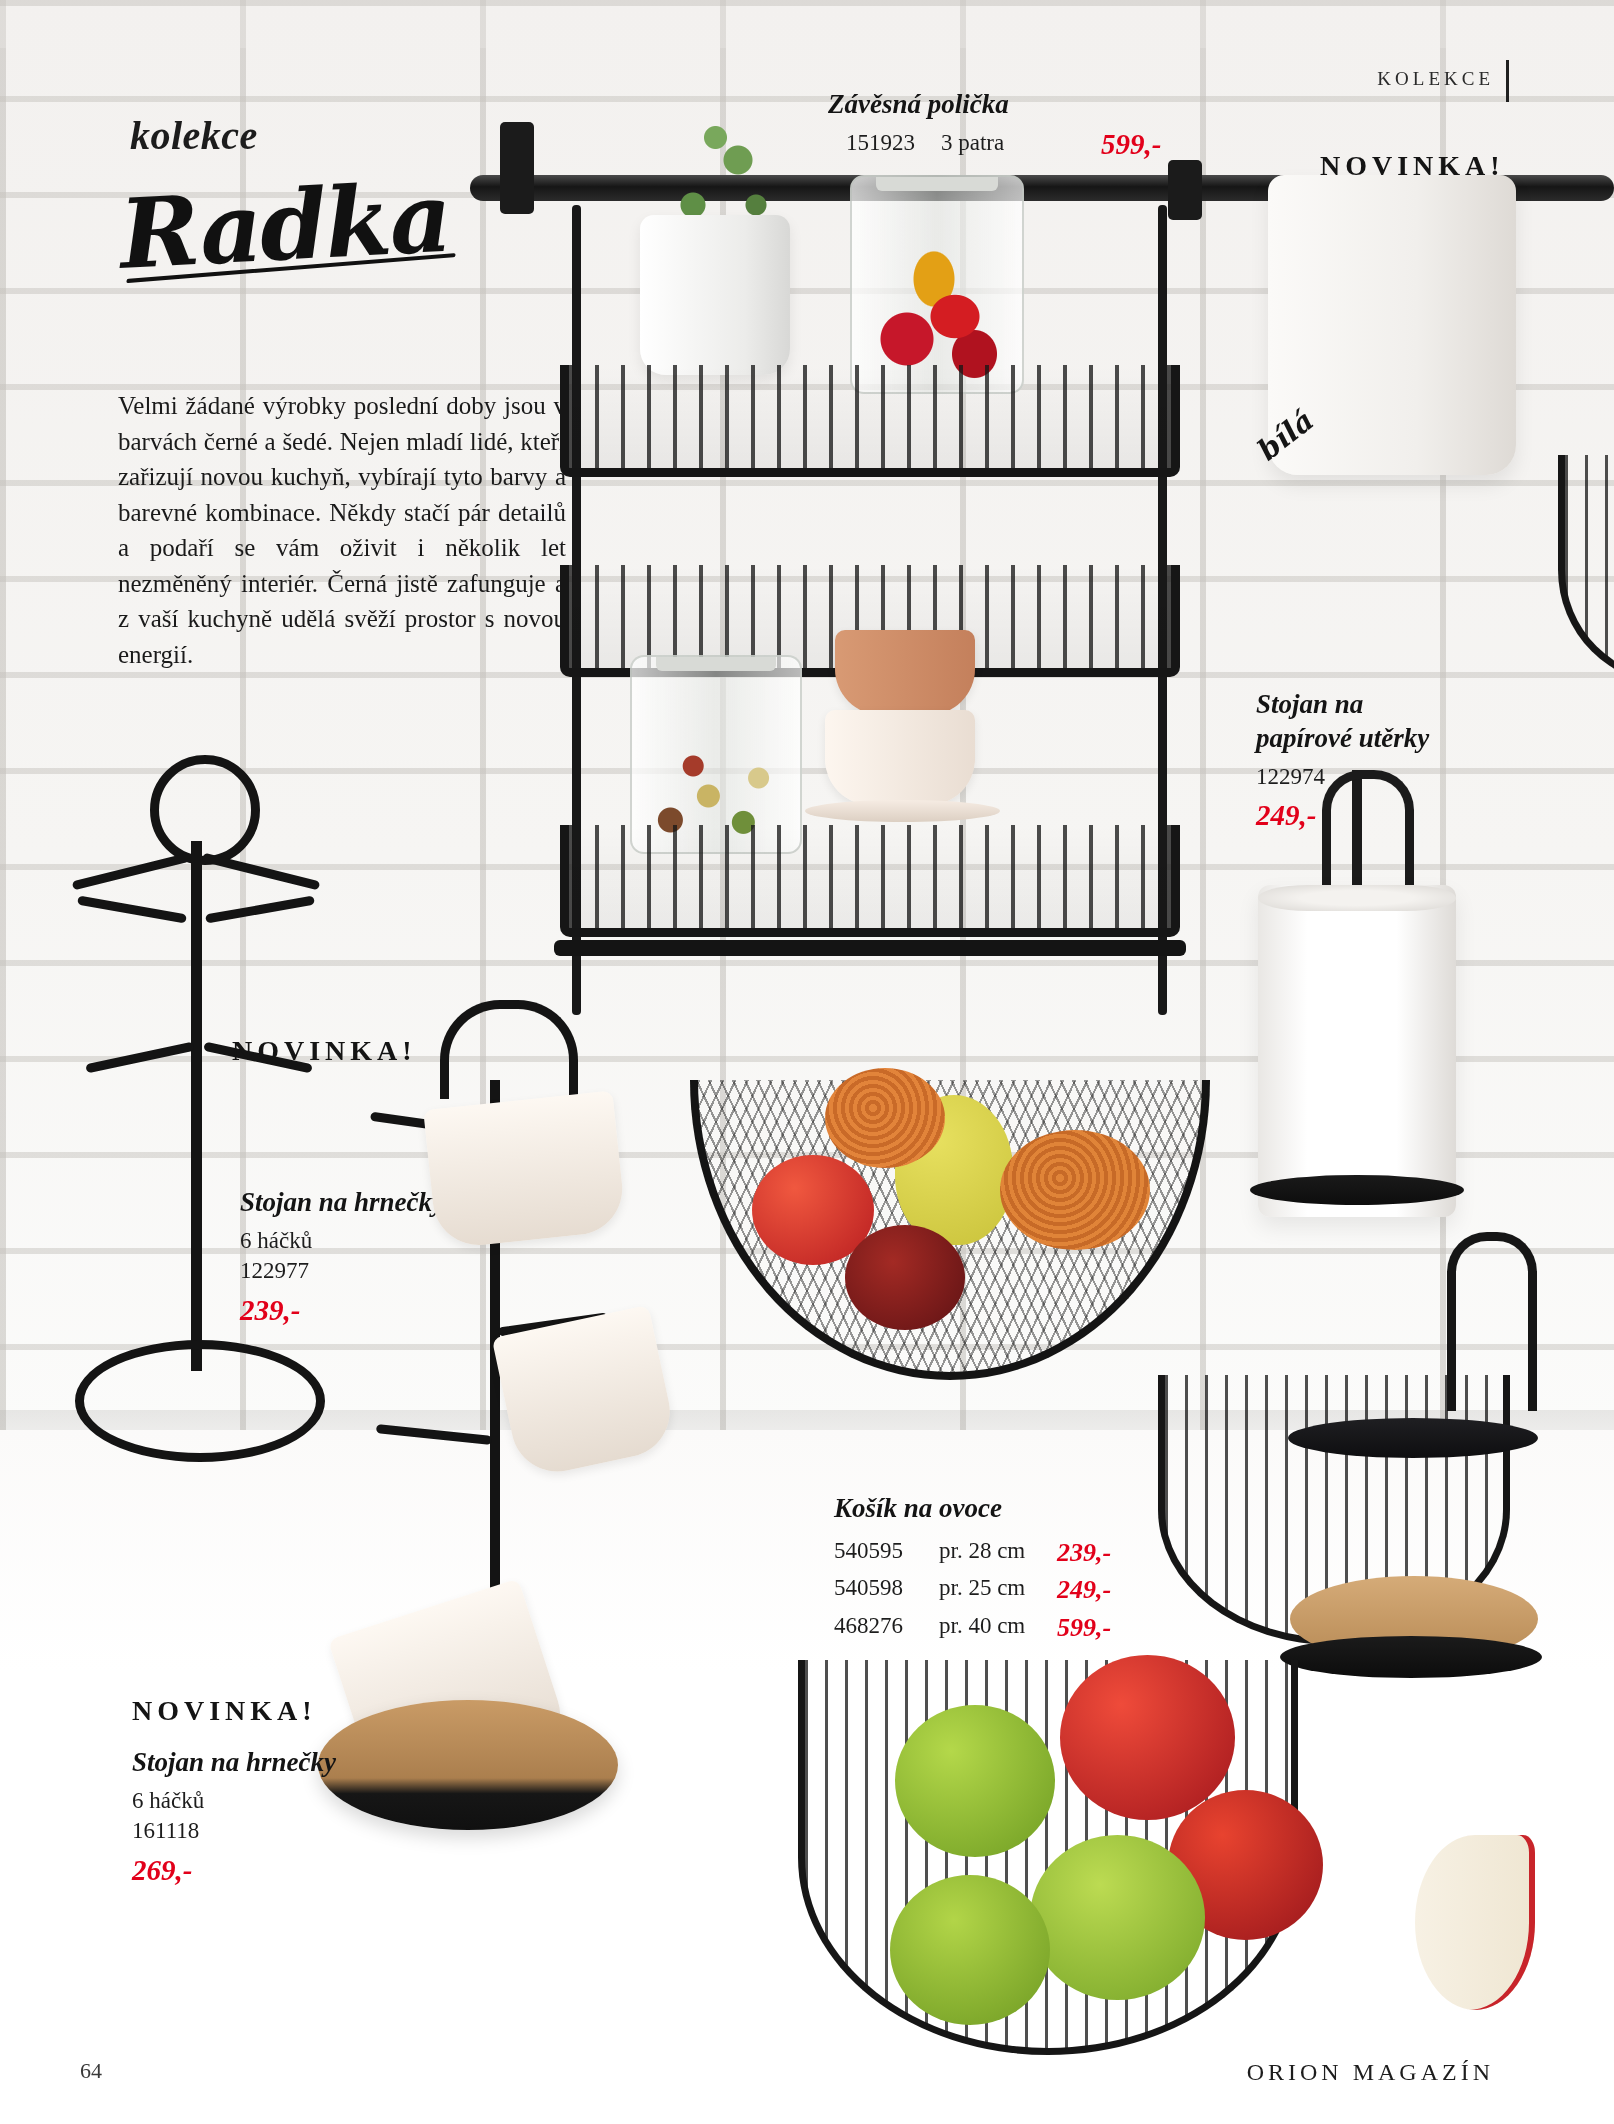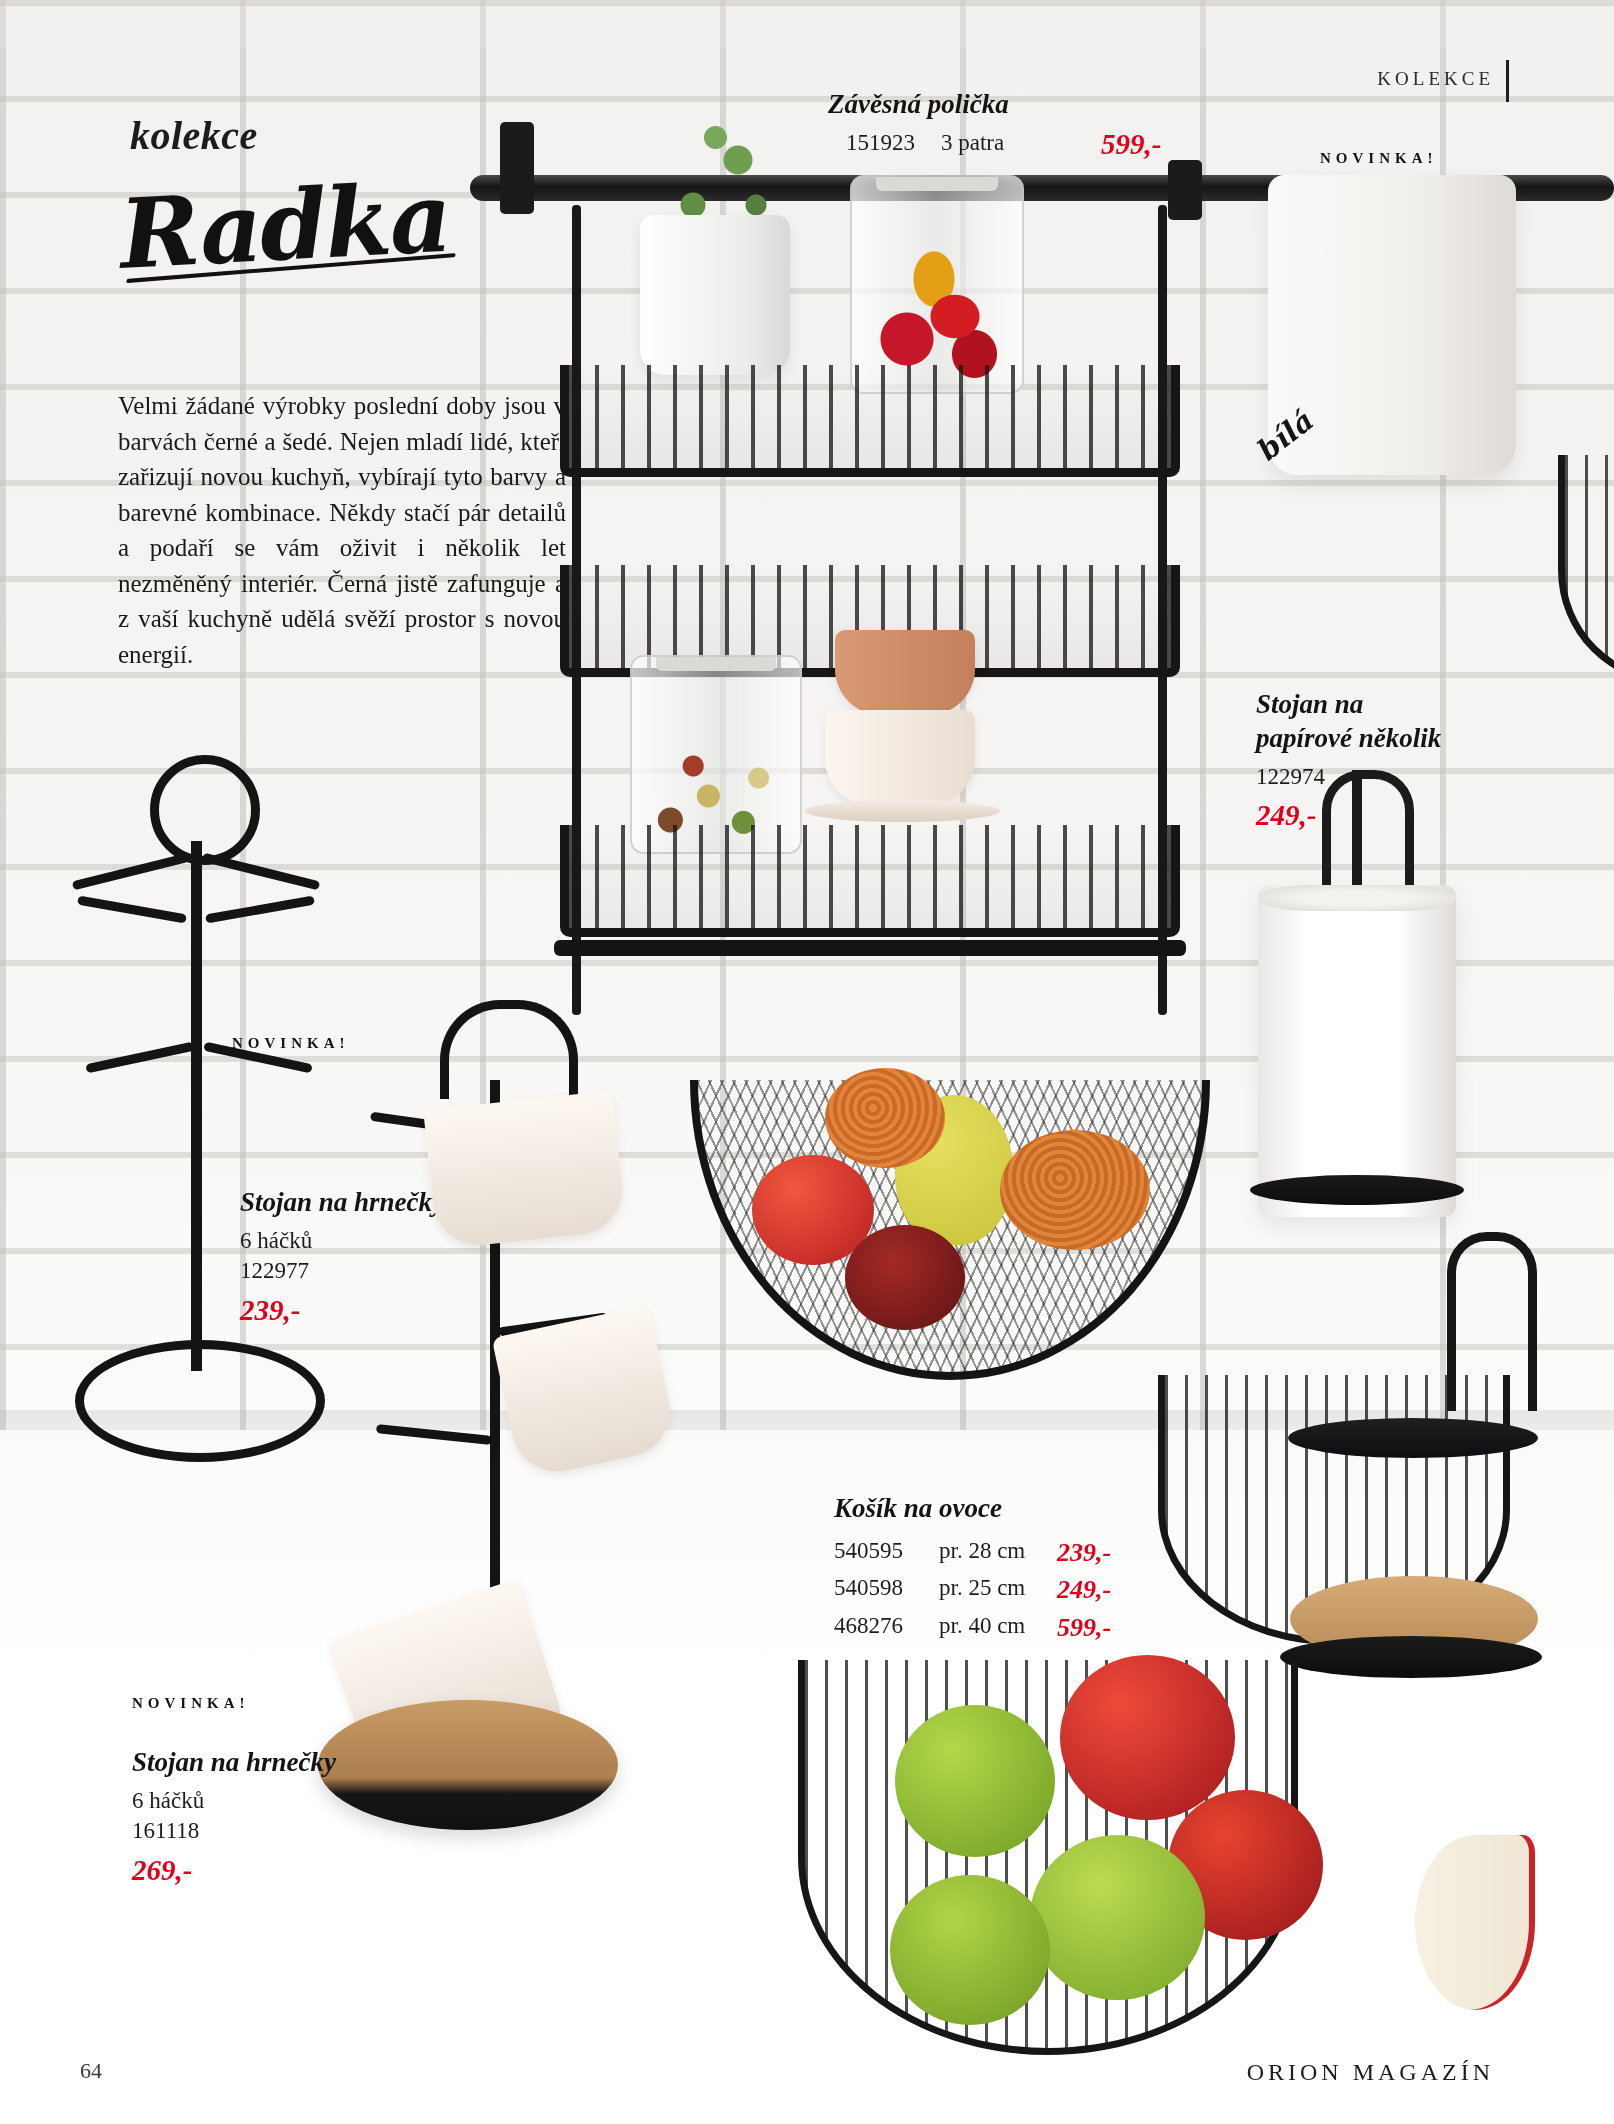--- a/index.html
+++ b/index.html
@@ -110,21 +110,21 @@
     position: absolute;
     right: 105px;
     top: 60px;
     width: 3px;
     height: 42px;
     background: #1f1f1f;
   }
 
   .novinka {
     font-family: "Liberation Serif", serif;
-    font-size: 15px;
+    font-size: 28px;
     font-weight: bold;
     letter-spacing: 5px;
     color: #141414;
     position: absolute;
   }
 
   .prod-title {
     font-family: "Liberation Serif", serif;
     font-style: italic;
     font-weight: bold;
@@ -473,21 +473,21 @@
   </div>
 
   <div class="crock"></div>
   <div class="bila-label">bílá</div>
 
   <div class="wire-basket" style="left:1558px; top:455px; width:230px; height:230px;"></div>
 
   <div class="novinka" style="left:1320px; top:150px;">NOVINKA!</div>
 
   <div class="block" style="left:1256px; top:688px; width:200px;">
-    <div class="prod-title">Stojan na papírové několik</div>
+    <div class="prod-title">Stojan na papírové utěrky</div>
     <div class="prod-sub" style="margin-top:6px;">122974</div>
     <div class="price" style="margin-top:8px;">249,-</div>
   </div>
 
   <div class="paper-hook-stem"></div>
   <div class="paper-hook"></div>
   <div class="paper-roll"></div>
   <div style="position:absolute; left:1250px; top:1175px; width:214px; height:30px; border-radius:50%; background:linear-gradient(to bottom,#1a1a1a,#0d0d0d);"></div>
 
   <div class="mug-tree-stand">

